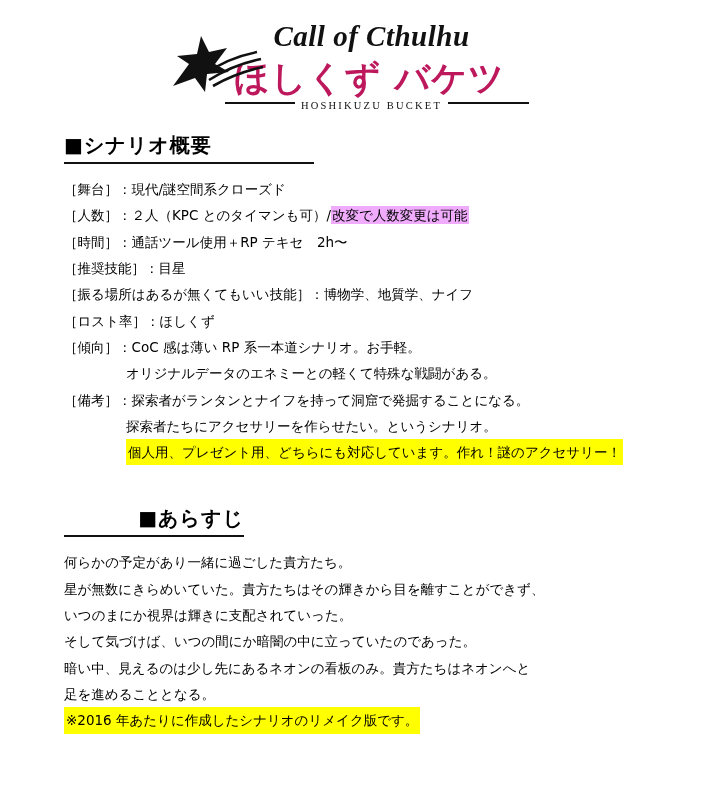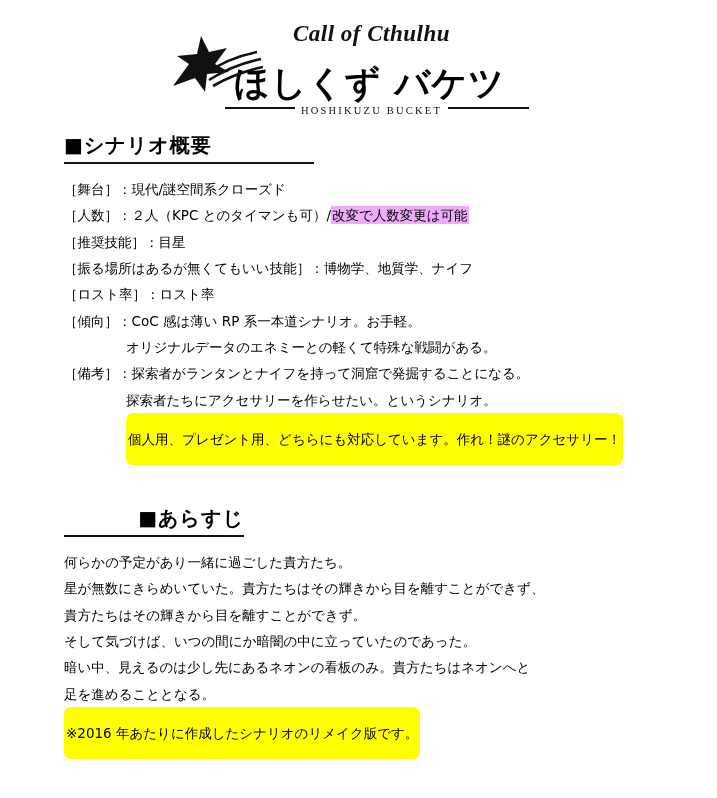--- a/index.html
+++ b/index.html
@@ -26,36 +26,36 @@
   }
   .logo-inner {
     position: relative;
     width: 340px;
     margin: 0 auto;
     text-align: center;
   }
   .logo-en {
     font-family: "Liberation Serif", serif;
     font-style: italic;
-    font-size: 23px;
+    font-size: 29px;
     font-weight: bold;
     letter-spacing: 0.5px;
     line-height: 1;
     margin-left: 26px;
     color: #111;
   }
   .logo-jp {
     font-family: "DejaVu Sans", sans-serif;
     font-size: 35px;
     font-weight: bold;
     letter-spacing: 1px;
     line-height: 1.12;
-    margin-top: 19px;
+    margin-top: 8px;
     margin-left: 22px;
-    color: #000000;
+    color: #be185d;
   }
   .logo-rule {
     width: 304px;
     height: 2px;
     background: #111;
     margin: 4px auto 0 auto;
     margin-left: 36px;
   }
   .logo-romaji {
     font-family: "Liberation Serif", serif;
@@ -115,22 +115,21 @@
     line-height: 1.95;
     white-space: nowrap;
   }
   .hl {
     background: #f0abfc;
     padding: 1px 1px;
   }
   .blk-hl {
     background: #ffff00;
     display: inline-block;
-    padding: 13px 2px;
-    border-radius: 7px;
+    padding: 0 2px;
   }
 </style>
 </head>
 <body>
 
 <div class="logo-wrap">
   <div class="logo-inner">
     <svg class="logo-mark" viewBox="0 0 92 66">
       <polygon points="2,52 18,30 6,22 26,20 30,2 38,18 56,14 44,30 58,38 36,40 34,58 24,44" fill="#111"></polygon>
       <g stroke="#111" stroke-width="2.6" fill="none">
@@ -154,31 +153,34 @@
     <div class="section-head head-rule">■シナリオ概要</div>
 
     <div class="row">
       <span>［舞台］：</span><span>現代/謎空間系クローズド</span>
     </div>
 
     <div class="row">
       <span>［人数］：</span><span>２人（KPC とのタイマンも可）/</span><span class="hl">改変で人数変更は可能</span>
     </div>
 
+    <div class="row">
+      <span>［時間］：</span><span>通話ツール使用＋RP テキセ　2h〜</span>
+    </div>
 
     <div class="row">
       <span>［推奨技能］：</span><span>目星</span>
     </div>
 
     <div class="row">
       <span>［振る場所はあるが無くてもいい技能］：</span><span>博物学、地質学、ナイフ</span>
     </div>
 
     <div class="row">
-      <span>［ロスト率］：</span><span>ロスト率</span>
+      <span>［ロスト率］：</span><span>ほしくず</span>
     </div>
 
     <div class="row">
       <span>［傾向］：</span><span>CoC 感は薄い RP 系一本道シナリオ。お手軽。</span>
     </div>
 
     <div class="row indent">
       <span>オリジナルデータのエネミーとの軽くて特殊な戦闘がある。</span>
     </div>
 
@@ -198,21 +200,21 @@
   <div class="sec2">
     <div class="section-head head-rule short">■あらすじ</div>
 
     <div class="para">
       <span>何らかの予定があり一緒に過ごした貴方たち。</span>
     </div>
     <div class="para">
       <span>星が無数にきらめいていた。貴方たちはその輝きから目を離すことができず、</span>
     </div>
     <div class="para">
-      <span>貴方たちはその輝きから目を離すことができず。</span>
+      <span>いつのまにか視界は輝きに支配されていった。</span>
     </div>
     <div class="para">
       <span>そして気づけば、いつの間にか暗闇の中に立っていたのであった。</span>
     </div>
     <div class="para">
       <span>暗い中、見えるのは少し先にあるネオンの看板のみ。貴方たちはネオンへと</span>
     </div>
     <div class="para">
       <span>足を進めることとなる。</span>
     </div>

